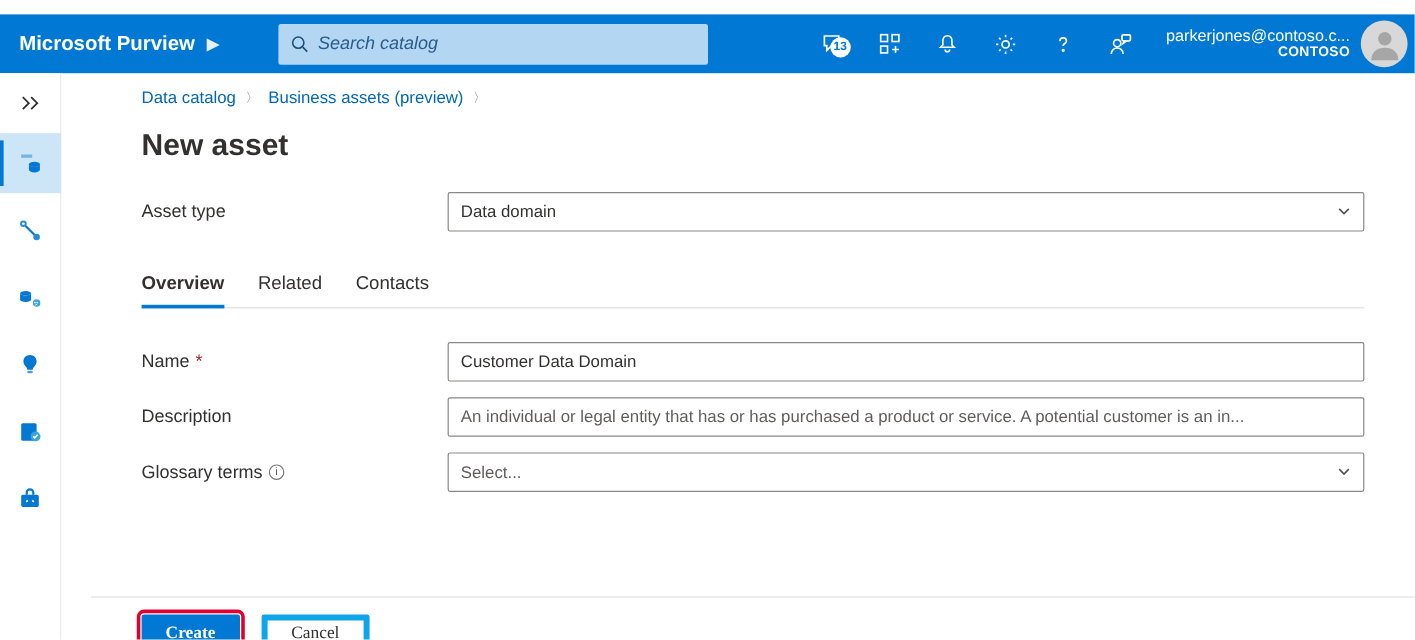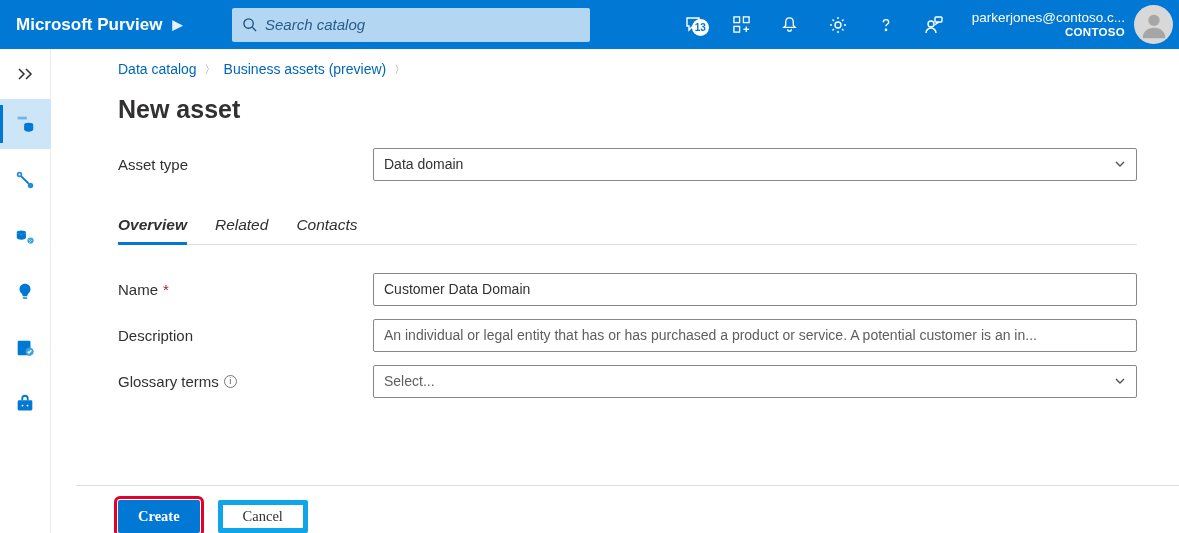--- a/index.html
+++ b/index.html
@@ -1,17 +1,17 @@
 <!DOCTYPE html>
 <html><head>
 <meta charset="utf-8">
 <style>
   * { box-sizing: border-box; margin: 0; padding: 0; }
   html, body { width: 1179px; height: 533px; font-family: "Segoe UI", Arial, sans-serif; font-size: 14px; color: #323130; overflow: hidden; background: #fff; }
-  .topbar { height: 49px; background: #0078d4; display: flex; align-items: center; color: #fff; }
+  .topbar { height: 49px; background: #0078d4; display: flex; align-items: center; color: #fff; margin-top: 12px; }
   .brand { width: 232px; display:flex; align-items:center; padding-left: 16px; gap: 10px; font-size: 17px; font-weight: 600; }
   .brand-chev { font-size: 13px; opacity: .9; }
   .search-wrap { width: 358px; height: 34px; background: #b3d6f2; border-radius: 2px; display:flex; align-items:center; padding: 0 10px; color: #0b5394; gap: 8px; }
   .search-wrap input { flex:1; border:none; background:transparent; font-size: 15px; color: #1a3e63; outline:none; }
   .search-wrap input::placeholder { color: #2b5c8a; font-style: italic; }
   .top-icons { margin-left: auto; display:flex; align-items:center; height:100%; }
   .top-icon { width: 48px; height: 49px; display:flex; align-items:center; justify-content:center; position:relative; cursor:pointer; }
   .badge-count { position:absolute; top:19px; right:9px; background:#fff; color:#0078d4; border-radius: 50%; width:17px; height:17px; font-size:10px; font-weight:600; display:flex; align-items:center; justify-content:center; }
   .account { display:flex; flex-direction:column; align-items:flex-end; justify-content:center; padding-right:5px; padding-left: 14px; line-height: 1.2; font-size: 13.5px; }
   .account .tenant { font-size: 11.5px; font-weight:600; letter-spacing: .3px; }
@@ -35,21 +35,21 @@
   .form-label { width: 255px; font-size: 15px; color:#323130; display:flex; align-items:center; gap:5px; }
   .req { color:#a4262c; }
   .control { flex:1; }
   .select, .textbox { width: 100%; height: 33px; border:1px solid #8a8886; border-radius:2px; padding: 0 10px; display:flex; align-items:center; justify-content:space-between; font-size:14px; background:#fff; cursor:pointer; }
   .textbox { cursor:text; color:#323130; }
   .textbox.trunc { color:#605e5c; white-space:nowrap; overflow:hidden; text-overflow:ellipsis; display:block; line-height:31px; }
   .select span:last-child, .sel-chev { color:#555; font-size:12px; }
   .select .sel-val { color:#323130; }
   .select .placeholder { color:#605e5c; }
 
-  .tabs { display:flex; gap: 28px; border-bottom:1px solid #e1dfdd; margin: 16px 0 26px 0; font-style: italic; }
+  .tabs { display:flex; gap: 28px; border-bottom:1px solid #e1dfdd; margin: 16px 0 26px 0; }
   .tab { padding: 8px 0 10px 0; font-size:15.5px; color:#323130; cursor:pointer; position:relative; }
   .tab.active { font-weight:600; }
   .tab.active::after { content:""; position:absolute; left:0; right:0; bottom:-1px; height:3px; background:#0078d4; }
 
   .footer { border-top:1px solid #e1dfdd; margin-top: 24px; padding: 14px 42px 0 42px; display:flex; gap: 18px; }
   .btn { height: 33px; padding: 0 20px; border-radius:2px; font-size:14.5px; cursor:pointer; display:flex; align-items:center;font-family:Liberation Serif, serif; }
   .btn-primary { background:#0078d4; color:#fff; border:none; font-weight:600; outline: 3px solid #e3002d; outline-offset: 1px; }
   .btn-secondary { background:#fff; border:5px solid #0ea5e9; color:#323130; }
 
   .info-icon { width:13px; height:13px; border:1px solid #777; border-radius:50%; display:inline-flex; align-items:center; justify-content:center; font-size:9px; color:#555; }

